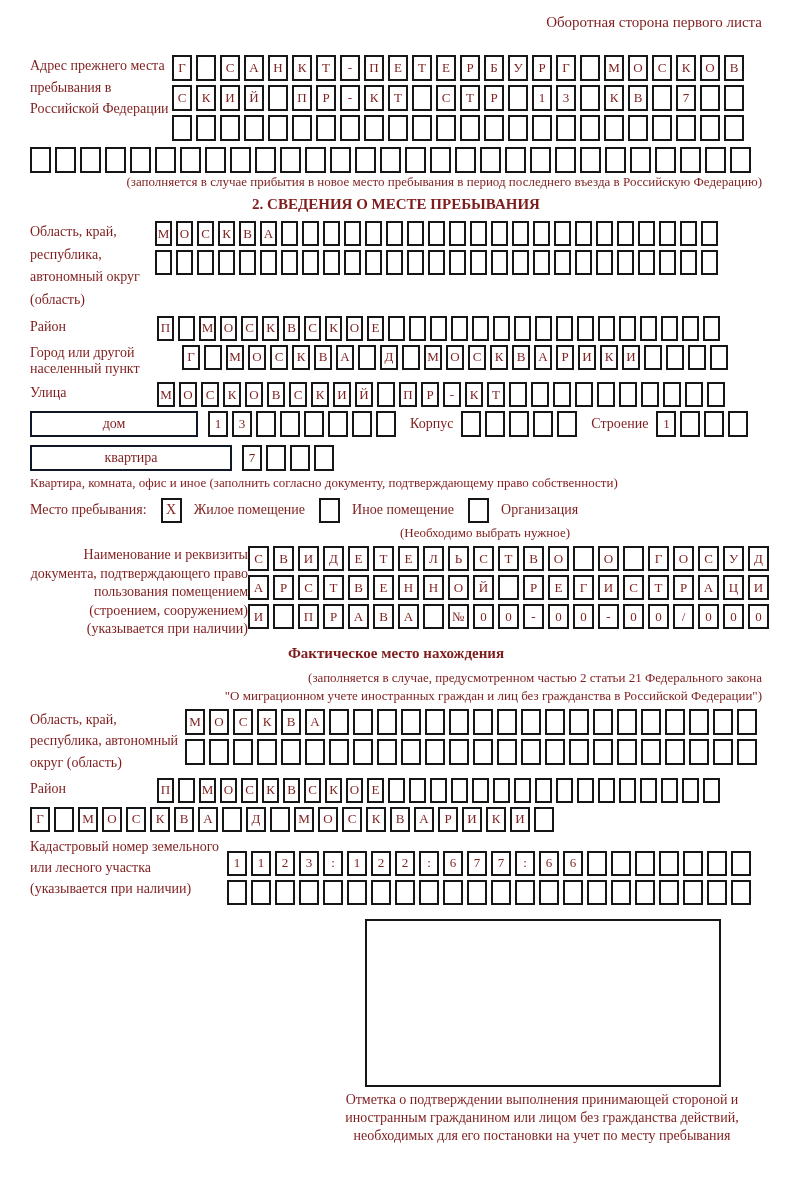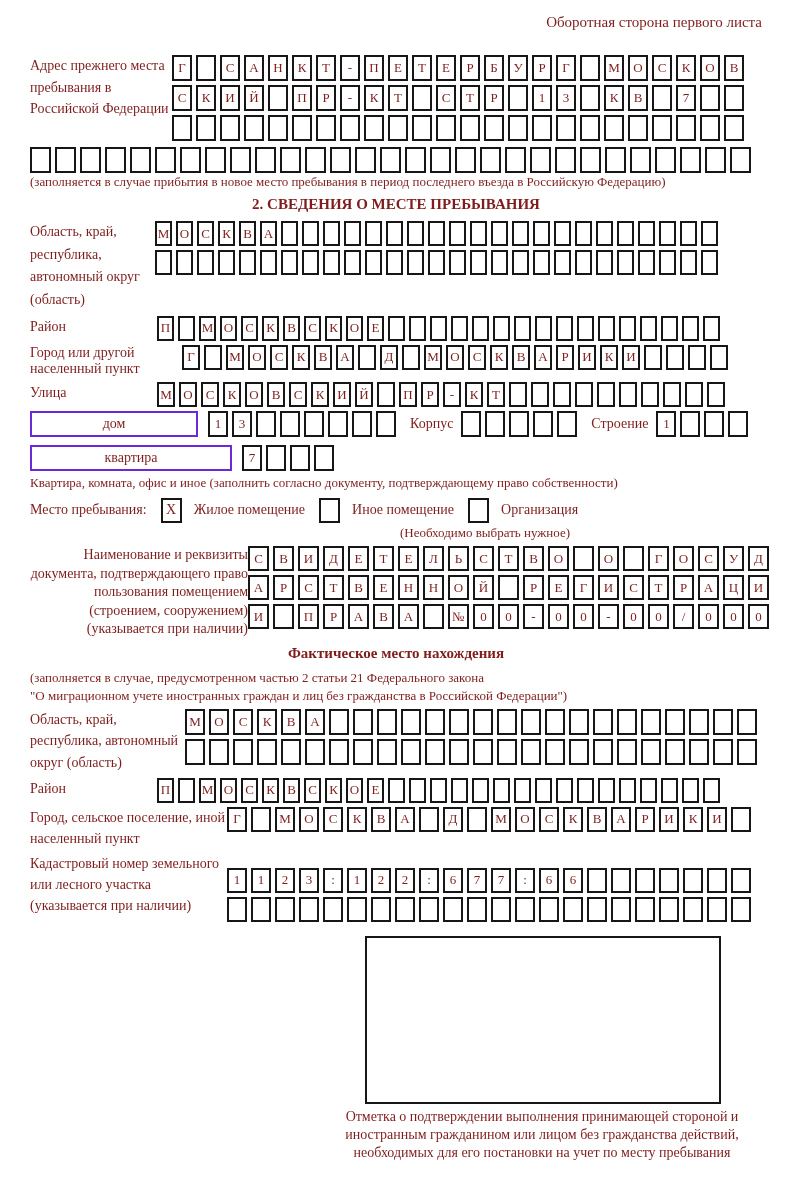--- a/index.html
+++ b/index.html
@@ -27,24 +27,24 @@
     width: 20px; height: 26px; border: 2px solid #161616; margin-right: 4px;
     display: inline-flex; align-items: center; justify-content: center;
     font-size: 13px; flex-shrink: 0; background:#fff;
   }
   .cells--s .cell { width: 17px; margin-right: 4px; height: 25px; }
   .cells--m .cell { width: 18px; margin-right: 4px; height: 25px; }
   .cells--doc .cell { width: 21px; height: 25px; }
   .cells--full .cell { width: 21px; }
   .cells--k .cell { width: 20px; height: 25px; }
   .caption { font-size: 13px; margin: 1px 0 5px 0; }
-  .center { text-align: left; }
+  .center { text-align: right; }
   .sec-title { text-align: center; font-weight: bold; font-size: 15px; margin: 6px 0 8px 0; }
   .box-label {
-    border: 2px solid #6d28d9; height: 26px; display: flex; align-items: center;
+    border: 2px solid #0f172a; height: 26px; display: flex; align-items: center;
     justify-content: center; font-size: 14px; flex-shrink: 0;
   }
   .w168 { width: 168px; margin-right: 10px; }
   .w200 { width: 202px; margin-right: 10px; }
   .inline-label { font-size: 14px; line-height: 26px; flex-shrink: 0; }
   .house-row .cells { margin-right: 10px; }
   .house-row .inline-label { margin-right: 8px; }
   .apt-row { margin-top: 8px; }
   .stay-row { align-items: center; margin-top: 6px; margin-bottom: 0; }
   .stay-row .inline-label { margin-right: 14px; }
@@ -567,21 +567,20 @@
         <span class="cell"></span>
         <span class="cell"></span>
         <span class="cell"></span>
         <span class="cell"></span>
         <span class="cell"></span>
         <span class="cell"></span>
       </div>
   </div>
 
   <div class="row">
-    <div class="label w197">Город, сельское поселение, иной населенный пункт</div>
     <div class="cells cells--k">
         <span class="cell filled">Г</span>
         <span class="cell"></span>
         <span class="cell filled">М</span>
         <span class="cell filled">О</span>
         <span class="cell filled">С</span>
         <span class="cell filled">К</span>
         <span class="cell filled">В</span>
         <span class="cell filled">А</span>
         <span class="cell"></span>

